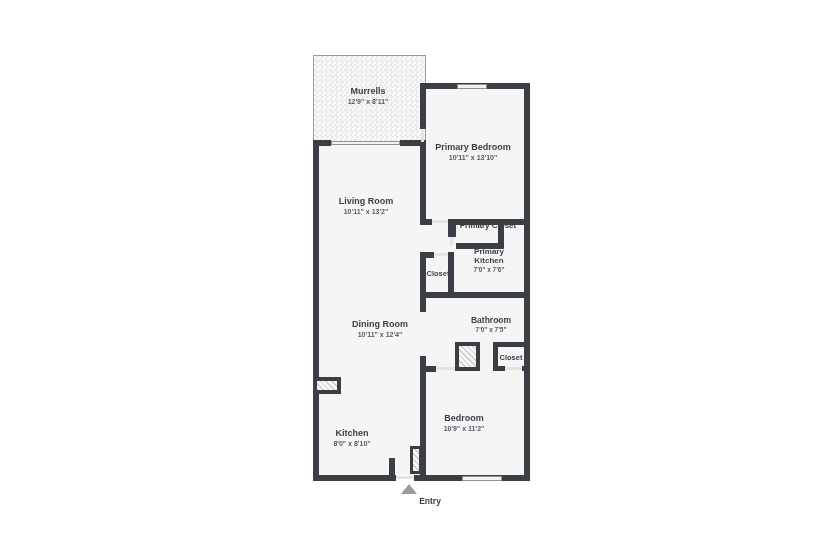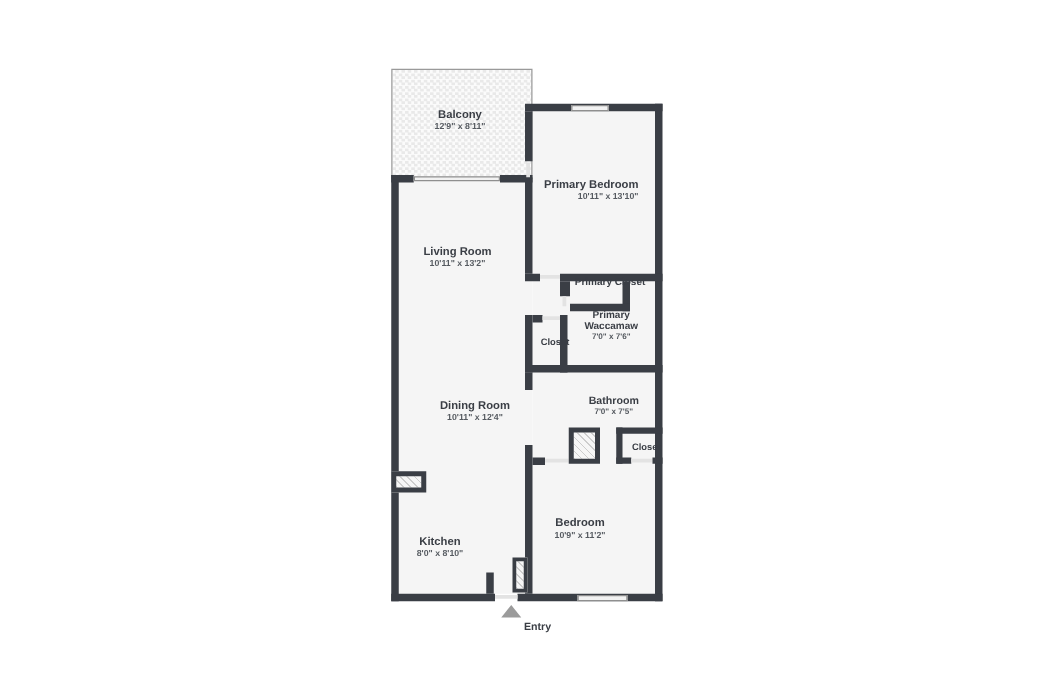--- a/index.html
+++ b/index.html
@@ -23,21 +23,21 @@
     background-color:#f6f6f6;
     background-image:repeating-linear-gradient(45deg,#cdcdcd 0 1px,#f6f6f6 1px 4px);
   }
   .fixture.thin{border-width:3px;}
   .lbl{position:absolute;transform:translateX(-50%);text-align:center;white-space:nowrap;}
   .nm{font-weight:700;font-size:9px;line-height:1.2;color:#3a3e45;}
   .dm{font-weight:700;font-size:7px;line-height:1.2;color:#555a60;margin-top:1px;}
   .lbl-med{width:58px;white-space:normal;}
   .lbl-med .nm{font-size:8px;line-height:1.15;}
   .lbl-med .dm{font-size:6.5px;}
-  .lbl-sm .nm{font-size:7.5px;padding-left:12px;}
+  .lbl-sm .nm{font-size:7.5px;}
   .entry-lbl .nm{font-size:8.5px;margin-left:42px;}
   .entry-arrow{
     position:absolute;left:401px;top:484px;width:0;height:0;
     border-left:8px solid transparent;border-right:8px solid transparent;
     border-bottom:10px solid #9b9b9b;
   }
   .address{
     position:absolute;left:22px;top:519px;
     font-size:8.5px;font-weight:700;color:#3a3e45;letter-spacing:0.1px;
   }
@@ -101,40 +101,40 @@
   <div class="dr" style="left:396px;top:476px;width:18px;height:3px;"></div>
 
   <div class="fixture" style="left:313px;top:377px;width:28px;height:17px;"></div>
 
   <div class="win" style="left:457px;top:84px;width:30px;height:5px;"></div>
   <div class="win" style="left:462px;top:476px;width:40px;height:5px;"></div>
 
   <div class="entry-arrow"></div>
 
   <div class="lbl" style="left:368px;top:86px;">
-    <div class="nm">Balcony</div>
+    <div class="nm">Murrells</div>
     <div class="dm">12'9" x 8'11"</div>
   </div>
 
-  <div class="lbl" style="left:473px;top:142px;text-align:right;">
+  <div class="lbl" style="left:473px;top:142px;">
     <div class="nm">Primary Bedroom</div>
     <div class="dm">10'11" x 13'10"</div>
   </div>
 
   <div class="lbl" style="left:366px;top:196px;">
     <div class="nm">Living Room</div>
     <div class="dm">10'11" x 13'2"</div>
   </div>
 
   <div class="lbl lbl-med" style="left:478px;top:221px;padding-left:20px;">
     <div class="nm">Primary Closet</div>
   </div>
 
   <div class="lbl lbl-med" style="left:489px;top:247px;">
-    <div class="nm">Primary Waccamaw</div>
+    <div class="nm">Primary Kitchen</div>
     <div class="dm">7'0" x 7'6"</div>
   </div>
 
   <div class="lbl lbl-sm" style="left:438px;top:269px;">
     <div class="nm">Closet</div>
   </div>
 
   <div class="lbl" style="left:380px;top:319px;">
     <div class="nm">Dining Room</div>
     <div class="dm">10'11" x 12'4"</div>

